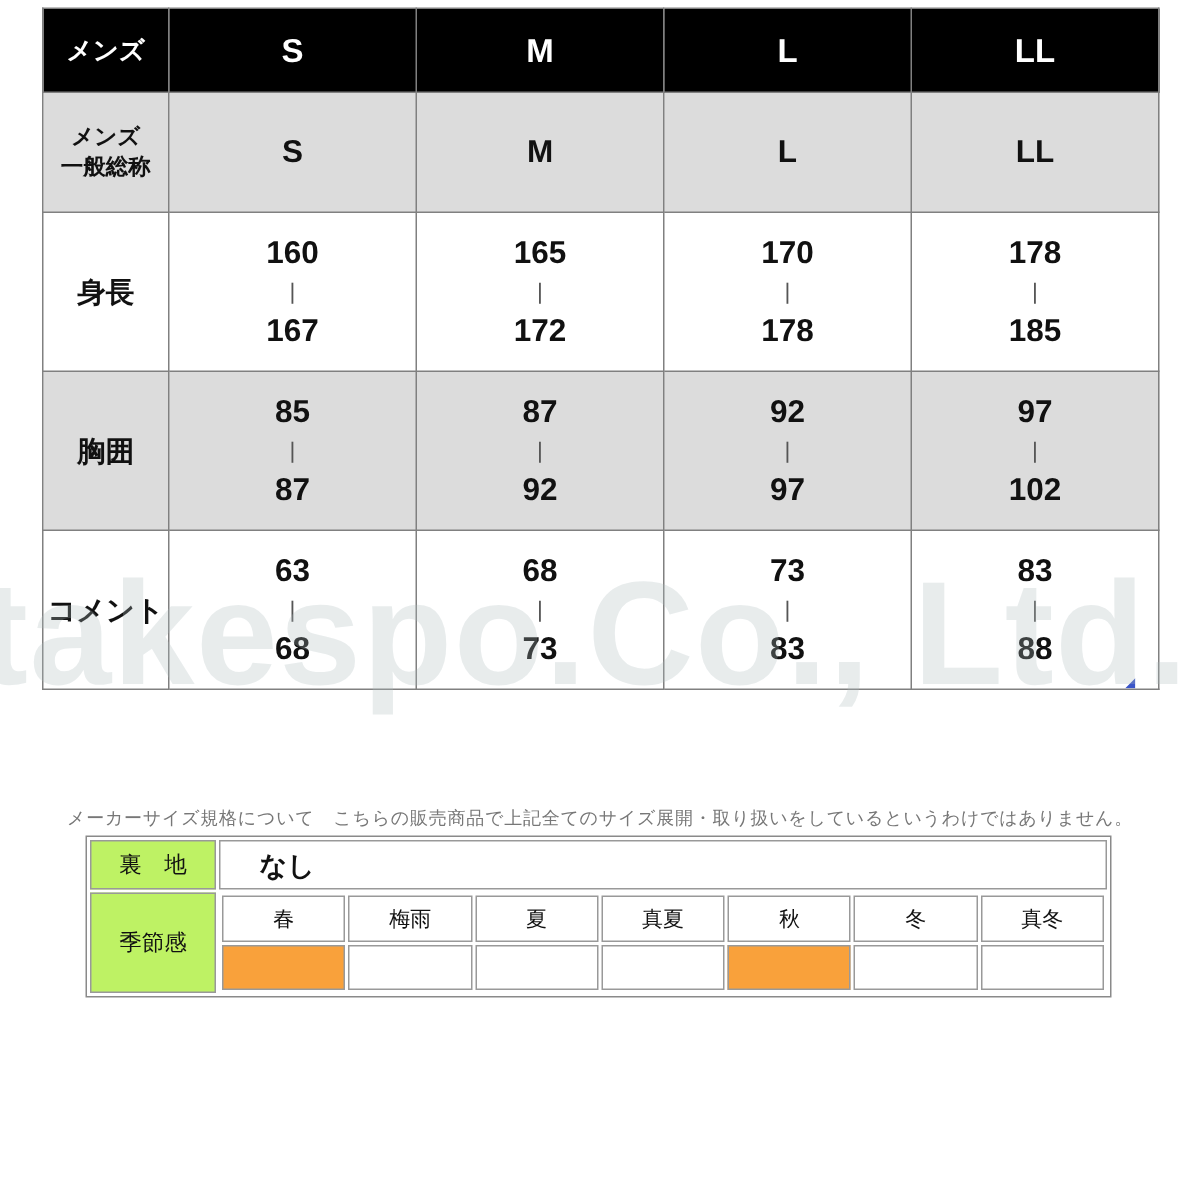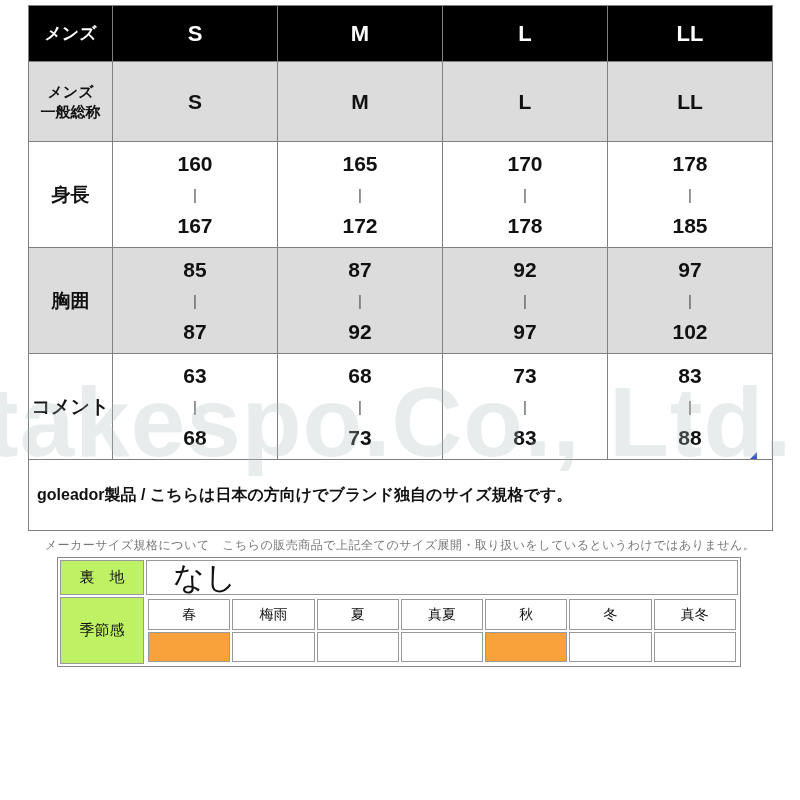--- a/index.html
+++ b/index.html
@@ -24,21 +24,21 @@
   th.corner-h{font-size:17px;font-weight:bold;}
   th.size-h{font-size:22px;font-weight:bold;}
   tr.alias-row td{background:var(--row-alt-bg,#dcdcdc);height:79px;}
   .alias-label{font-size:15px;font-weight:bold;line-height:20px;}
   .alias-label span{display:block;}
   .alias-val{font-size:21px;font-weight:bold;}
   tr.measure-row td{height:105px;}
   tr.measure-row.alt td{background:var(--row-alt-bg,#dcdcdc);}
   .measure-label{font-size:19px;font-weight:bold;}
   .range-cell{display:flex;flex-direction:column;justify-content:center;
-    align-items:center;height:100%;gap:13px;line-height:1;}
+    align-items:center;height:100%;gap:8px;line-height:1;}
   .range-cell .num{font-size:21px;font-weight:bold;}
   .range-cell .sep{font-size:15px;color:#555;font-weight:normal;}
   tr.note-row td{height:70px;text-align:left;padding:0 8px;
     font-size:16px;font-weight:bold;background:#fff;}
 
   
   .corner-marker{
     position:absolute;left:750px;top:452px;width:7px;height:7px;
     background:var(--marker-blue,#3a55c8);
     clip-path:polygon(0 100%,100% 0,100% 100%);z-index:3;
@@ -57,21 +57,21 @@
     border:1px solid #8a8a8a;background:#fff;
   }
   col.s-label{width:84px;}
   table.spec-table td{vertical-align:middle;}
   .s-label-cell{
     border:1px solid var(--spec-border,#999);text-align:center;
     font-size:15px;height:29px;background:#bef264;
   }
   .s-value-cell{
     border:1px solid var(--spec-border,#999);text-align:left;
-    font-size:31px;font-weight:normal;padding-left:26px;height:29px;background:#fff;
+    font-size:18px;font-weight:bold;padding-left:26px;height:29px;background:#fff;
     line-height:1;
   }
   td.season-container{border:none;padding:0;background:transparent;}
   table.season-table{
     width:100%;border-collapse:separate;border-spacing:2px;table-layout:fixed;
   }
   table.season-table th{
     border:1px solid var(--spec-border,#999);font-size:14px;font-weight:normal;
     height:27px;text-align:center;background:#fff;
   }
@@ -215,23 +215,20 @@
           </td>
         <td>
             <div class="range-cell">
           <span class="num">83</span>
           <span class="sep">|</span>
           <span class="num">88</span>
         </div>
           </td>
       </tr>
 
-      <tr class="note-row">
-        <td colspan="5">goleador製品 / こちらは日本の方向けでブランド独自のサイズ規格です。</td>
-      </tr>
     </tbody>
   </table>
 
   <div class="corner-marker"></div>
 
   <div class="disclaimer">メーカーサイズ規格について　こちらの販売商品で上記全てのサイズ展開・取り扱いをしているというわけではありません。</div>
 
   <table class="spec-table">
     <colgroup>
         <col class="s-label">

